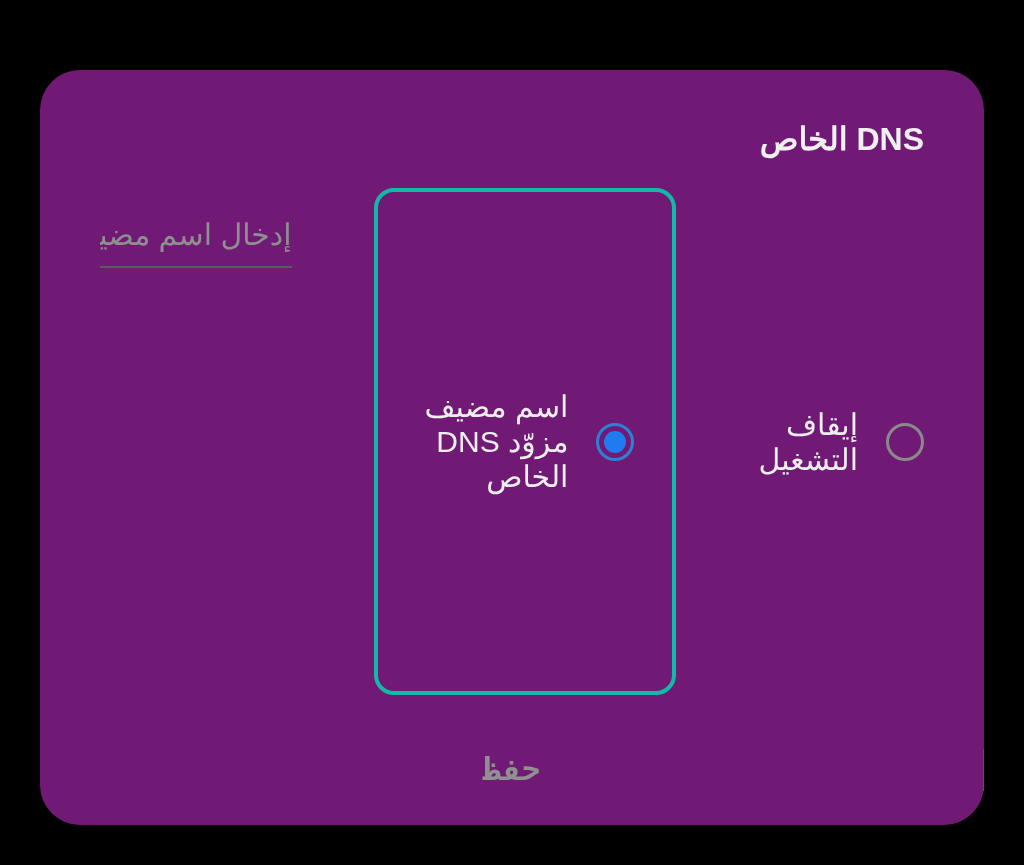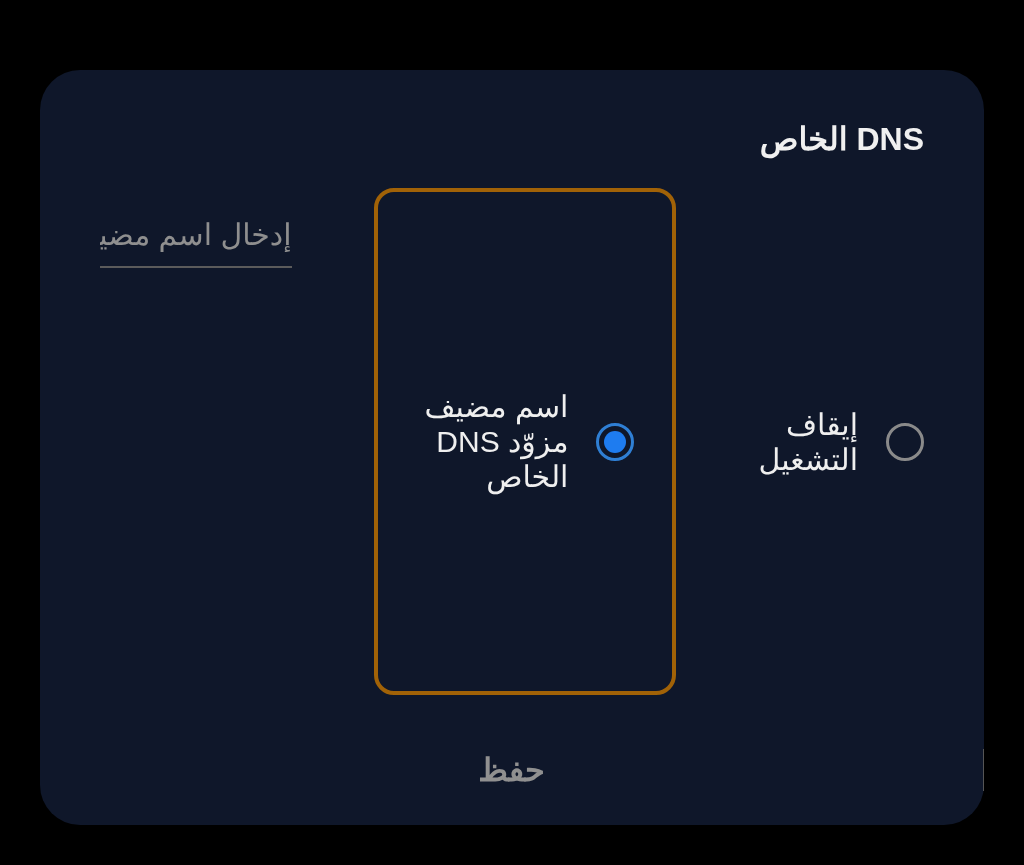--- a/index.html
+++ b/index.html
@@ -9,21 +9,21 @@
     background: #000000;
     font-family: "Segoe UI", Tahoma, Arial, sans-serif;
     overflow: hidden;
   }
   .dialog {
     position: absolute;
     top: 70px;
     left: 40px;
     right: 40px;
     bottom: 40px;
-    background: #0f172a;
+    background: #701a75;
     border-radius: 40px;
     padding: 50px 0 0 0;
     display: flex;
     flex-direction: column;
   }
   .dialog-title {
     font-size: 32px;
     font-weight: 600;
     color: #f0f0f0;
     padding: 0 60px 30px 60px;
@@ -36,21 +36,21 @@
   .option-row {
     display: flex;
     align-items: center;
     justify-content: flex-start;
     min-height: 120px;
     padding: 0 60px;
     cursor: pointer;
     position: relative;
   }
   .option-row.highlighted {
-    border: 4px solid #a16207;
+    border: 4px solid #14b8a6;
     border-radius: 20px;
     margin: 0 22px;
     padding: 0 38px;
     min-height: 140px;
   }
   .radio {
     width: 38px;
     height: 38px;
     flex: 0 0 38px;
     border: 3px solid #8a8a8a;
@@ -103,20 +103,21 @@
   .dlg-btn {
     flex: 1;
     text-align: center;
     font-size: 32px;
     font-weight: 600;
     cursor: pointer;
     height: 100%;
     display: flex;
     align-items: center;
     justify-content: center;
+    font-family: Liberation Mono, monospace;
   }
   .btn-cancel { color: #f2f2f2; }
   .btn-save   { color: #909090; }
   .btn-divider {
     width: 1px;
     height: 42px;
     background: #555555;
   }
 </style>
 </head>

